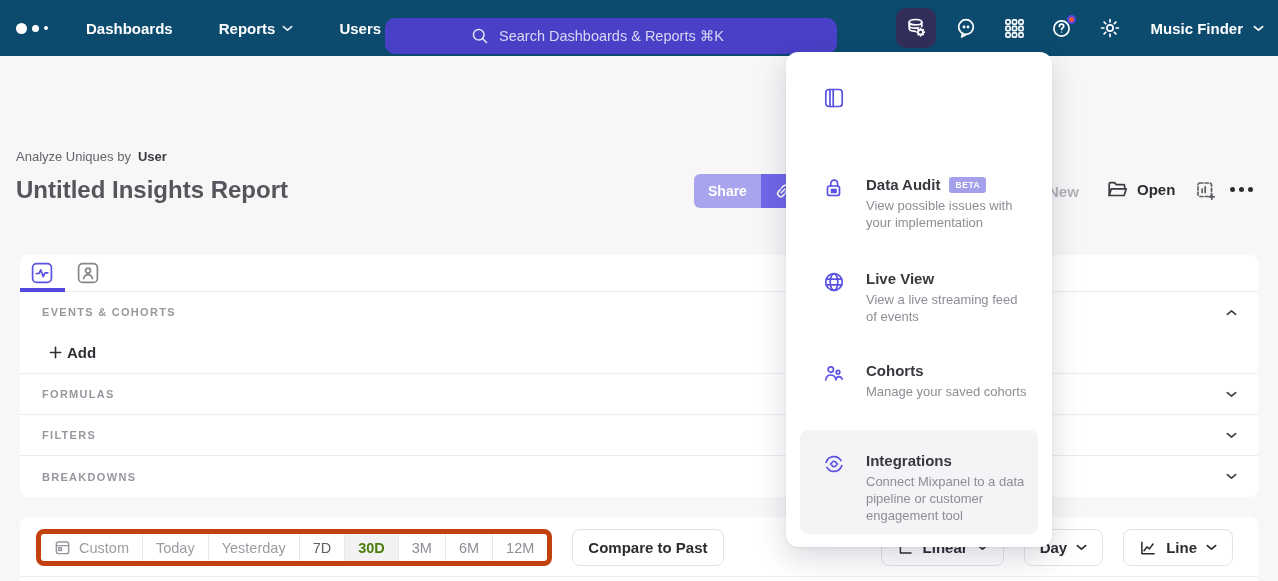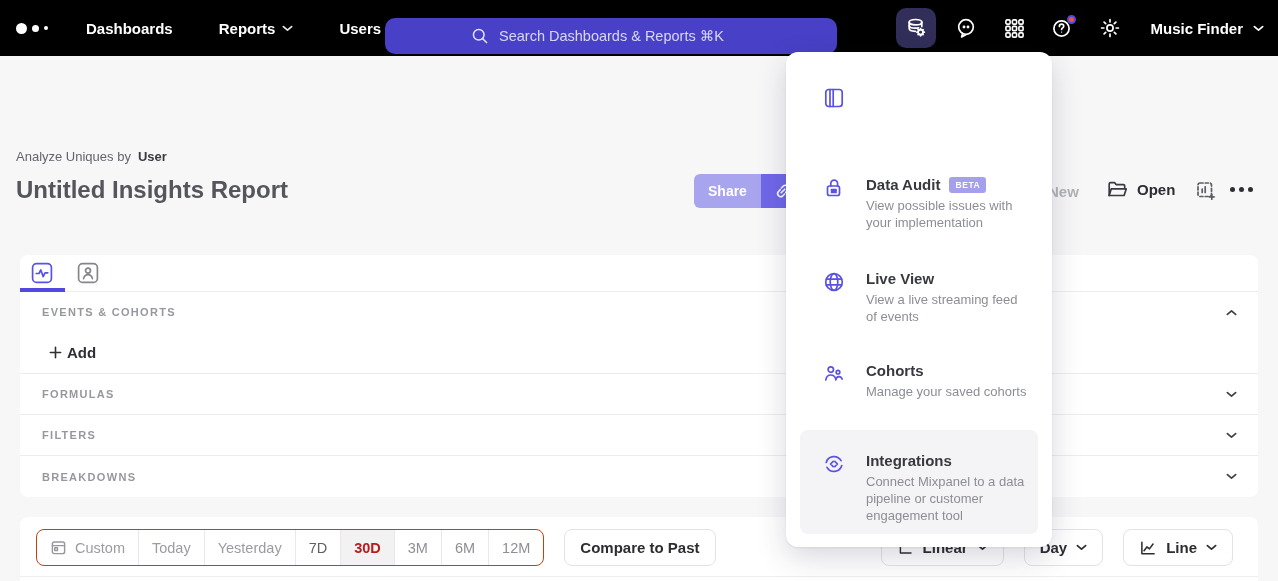--- a/index.html
+++ b/index.html
@@ -3,21 +3,21 @@
 <meta charset="utf-8">
 <style>
   * { margin:0; padding:0; box-sizing:border-box; }
   html,body { width:1278px; height:581px; overflow:hidden; }
   body { font-family:"Liberation Sans", sans-serif; background:#f7f7f8; }
   .app { position:relative; width:1278px; height:581px; overflow:hidden; background:#f7f7f8; }
   svg { display:block; }
   .stroke { fill:none; stroke:currentColor; stroke-width:1.7; stroke-linecap:round; stroke-linejoin:round; }
 
   
-  .topnav { position:absolute; left:0; top:0; width:1278px; height:56px; background:#000000; display:flex; align-items:center; padding:0 16px; z-index:10; }
+  .topnav { position:absolute; left:0; top:0; width:1278px; height:56px; background:#0c4a6e; display:flex; align-items:center; padding:0 16px; z-index:10; }
   .logo { display:flex; align-items:center; gap:5px; margin-right:38px; cursor:pointer; }
   .logo i { display:block; background:#fff; border-radius:50%; }
   .logo .d1{ width:11px;height:11px; } .logo .d2{ width:7px;height:7px; } .logo .d3{ width:4px;height:4px; }
   .nav-links { display:flex; align-items:center; gap:46px; }
   .nav-link { color:#fff; font-size:15px; font-weight:600; display:flex; align-items:center; gap:7px; cursor:pointer; }
   .nav-link .chev { color:rgba(255,255,255,.9); }
   .chev { width:11px; height:7px; }
   .chev polyline { fill:none; stroke:currentColor; stroke-width:1.9; stroke-linecap:round; stroke-linejoin:round; }
   .chev.up { transform:rotate(180deg); }
 
@@ -68,26 +68,26 @@
   .sec-head .chev, .row .chev { color:#3f4046; }
   .add-row { height:41px; display:flex; align-items:center; gap:4px; padding-left:28px; color:#2e2f34; cursor:pointer; }
   .add-row .lbl { font-size:15px; font-weight:600; }
   .row { height:41px; border-top:1px solid #ededef; display:flex; align-items:center; justify-content:space-between; padding:0 21px 0 16px; cursor:pointer; }
   .row:last-child { height:42px; }
 
   
   .toolbar { position:absolute; left:20px; top:517px; width:1238px; height:70px; background:#fff; border-radius:8px 8px 0 0; }
   .toolbar-row { position:absolute; left:0; top:0; right:0; height:60px; border-bottom:1px solid #eeeeef; }
   .range-cluster { position:absolute; left:16px; top:12px; display:flex; gap:20px; }
-  .range-control { display:flex; height:37px; border:1px solid #c2410c; border-radius:8px; overflow:hidden; background:#fff; }
+  .range-control { display:flex; height:37px; border:5px solid #c2410c; border-radius:8px; overflow:hidden; background:#fff; }
   .seg { display:flex; align-items:center; gap:8px; padding:0 13px; font-size:14.5px; border-right:1px solid #e8e8ea; color:#8e8f95; cursor:pointer; white-space:nowrap; }
   .seg:last-child { border-right:none; }
   .seg.light { color:#9b9ca2; }
   .seg.dark { color:#5f6066; }
-  .seg.active { background:#f2f2f3; color:#b91c1c; font-weight:700; }
+  .seg.active { background:#f2f2f3; color:#4d7c0f; font-weight:700; }
   .seg svg { color:#97989e; }
   .btn { display:flex; align-items:center; gap:9px; height:37px; padding:0 15px; border:1px solid #e3e3e6; border-radius:8px; background:#fff; font-size:15px; font-weight:600; color:#2c2d31; cursor:pointer; white-space:nowrap; }
   .right-cluster { position:absolute; right:25px; top:12px; display:flex; gap:20px; }
   .btn .chev { color:#2c2d31; }
   .btn svg.glyph { color:#2c2d31; }
 
   
   .apps-menu { position:absolute; left:786px; top:52px; width:266px; height:495px; background:#fff; border-radius:12px; box-shadow:0 1px 2px rgba(20,20,40,.08), 0 10px 30px rgba(40,40,70,.18); z-index:50; }
   .menu-item { position:absolute; left:14px; right:14px; display:flex; gap:20px; padding:12px 10px 12px 22px; border-radius:8px; cursor:pointer; }
   .menu-item.highlight { background:#f4f4f6; height:104px; padding-top:22px; }

